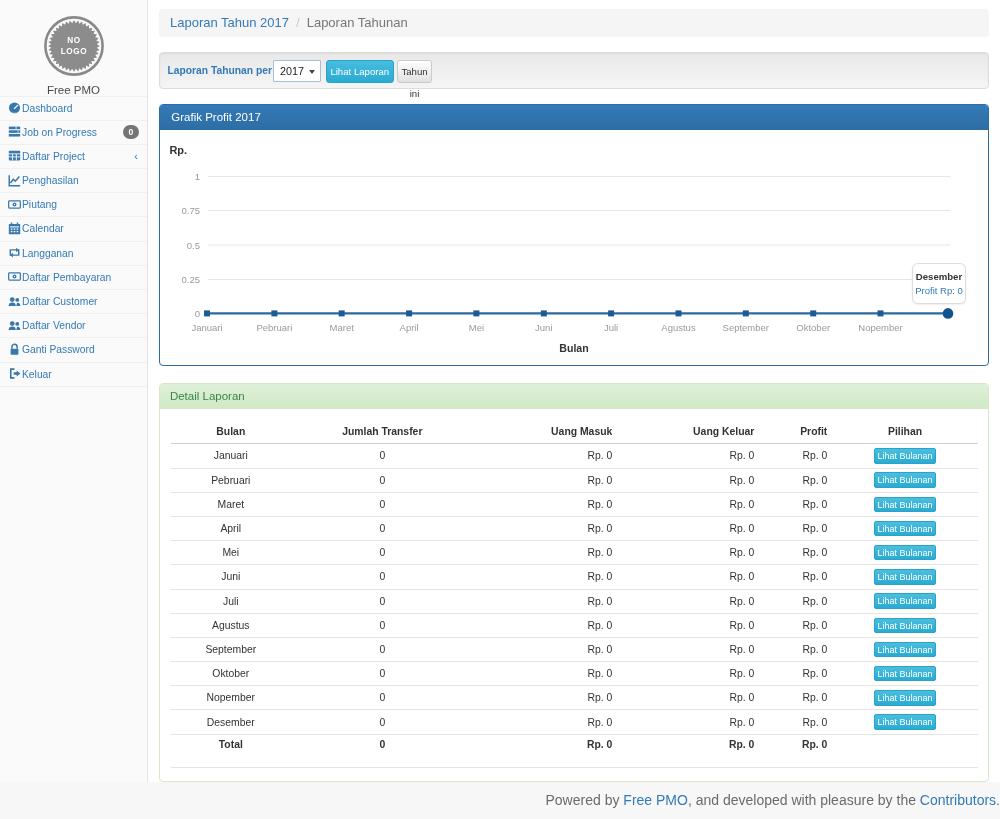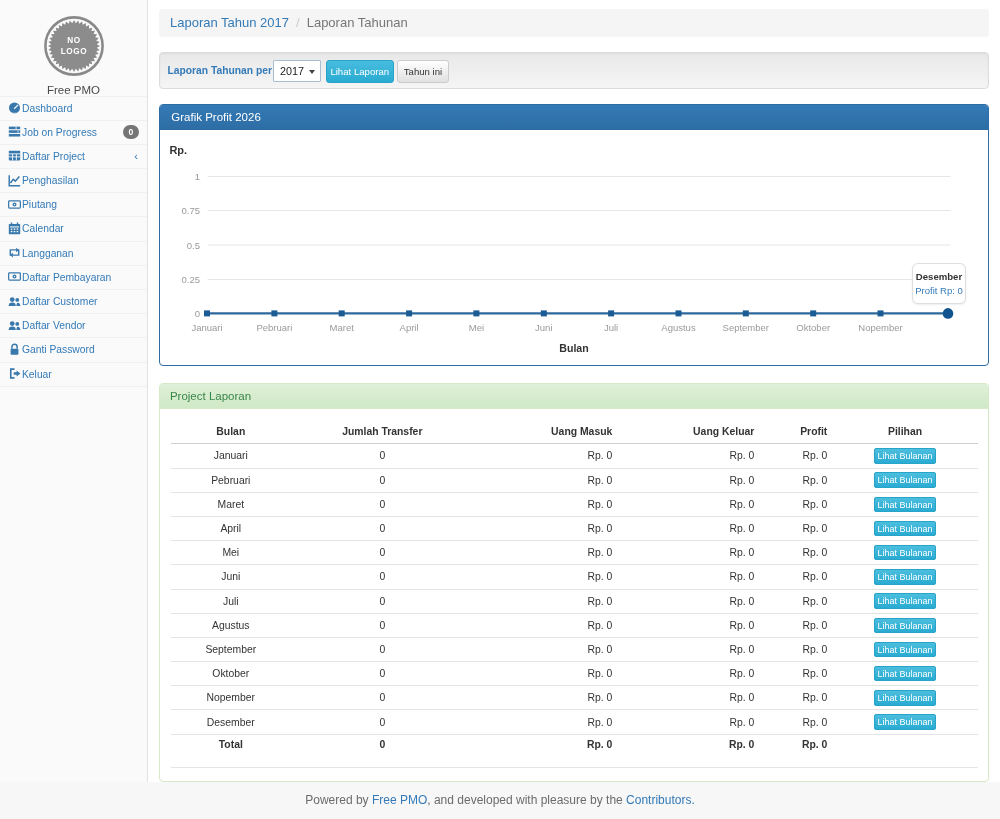--- a/index.html
+++ b/index.html
@@ -21,21 +21,21 @@
 .crumb { position:absolute; left:9.5px; top:9px; width:830px; height:28.4px; background:#f5f5f5; border-radius:4px; font-size:13px; line-height:28.4px; padding-left:11.5px; color:#777; }
 .crumb a { color:#337ab7; }
 .crumb .sep { color:#ccc; padding:0 7px; }
 
 .well { position:absolute; left:9.5px; top:52px; width:830px; height:37px; background:linear-gradient(to bottom,#e8e8e8 0,#f5f5f5 100%); border:1px solid #dcdcdc; border-radius:4px; box-shadow:inset 0 1px 2px rgba(0,0,0,.05); }
 .well b { position:absolute; left:8px; top:0; line-height:36px; font-size:10.3px; color:#337ab7; }
 .sel { position:absolute; left:113.5px; top:7px; width:48px; height:22px; background:#fff; border:1px solid #a7bed3; border-radius:1px; font-size:10.8px; color:#222; line-height:20px; padding-left:6px; }
 .sel .car { position:absolute; right:5px; top:9px; width:0; height:0; border-left:3.5px solid transparent; border-right:3.5px solid transparent; border-top:4px solid #444; }
 .btn { position:absolute; top:7px; height:22.6px; border-radius:3px; font-size:9.6px; text-align:center; line-height:21.6px; }
 .btn-info { left:166px; width:68.5px; background:linear-gradient(to bottom,#47bcdf 0,#2aabd2 100%); border:1px solid #28a4c9; color:#fff; }
-.btn-def { left:237.5px; width:52px; background:linear-gradient(to bottom,#fff 0,#e0e0e0 100%); border:1px solid #ccc; color:#333; }
+.btn-def { left:237.5px; width:35px; background:linear-gradient(to bottom,#fff 0,#e0e0e0 100%); border:1px solid #ccc; color:#333; }
 
 
 .panel { position:absolute; left:9.5px; width:830px; border-radius:4px; background:#fff; }
 .p-chart { top:103.5px; height:262.3px; border:1px solid #2e6da4; }
 .ph-blue { height:25.3px; background:linear-gradient(to bottom,#337ab7 0,#2e6da4 100%); border-radius:3px 3px 0 0; color:#fff; font-size:11.5px; line-height:24.6px; padding-left:11.8px; }
 .p-table { top:383.3px; height:398.5px; border:1px solid #d6e9c6; }
 .ph-green { height:24.8px; background:linear-gradient(to bottom,#dff0d8 0,#d0e9c6 100%); border-radius:3px 3px 0 0; color:#3a854a; font-size:11.5px; line-height:24.6px; padding-left:10.4px; border-bottom:1px solid #d6e9c6; }
 
 .chart-body { position:relative; width:828px; height:236px; }
 .tip { position:absolute; left:752.5px; top:132.8px; width:54px; height:41px; background:#fff; border:1px solid #dedede; border-radius:6px; box-shadow:0 1px 2px rgba(0,0,0,.08); text-align:center; }
@@ -45,21 +45,21 @@
 
 table { border-collapse:collapse; table-layout:fixed; margin:11.5px 0 0 11.8px; width:806.5px; font-size:10.4px; color:#333; }
 th,td { padding:0 5px; vertical-align:middle; }
 thead th { height:23.3px; border-bottom:1px solid #cfcfcf; font-weight:bold; }
 tbody td { height:24.2px; border-bottom:1px solid #e4e4e4; }
 tfoot th { height:33px; border-bottom:1px solid #e4e4e4; font-weight:bold; vertical-align:top; padding-top:4px; }
 .c { text-align:center; } .r { text-align:right; }
 .btn-sm { display:inline-block; width:62.5px; height:15.4px; background:linear-gradient(to bottom,#4cbede 0,#2aabd2 100%); border:1px solid #28a4c9; border-radius:2px; color:#fff; font-size:9px; line-height:14px; }
 
 
-.footer { position:absolute; left:0; top:782px; width:1000px; height:37px; background:#f7f7f7; text-align:center; font-size:12px; color:#6b6b6b; line-height:37px; }
+.footer { position:absolute; left:0; top:782px; width:1000px; height:37px; background:#f7f7f7; text-align:right; font-size:14px; color:#6b6b6b; line-height:37px; }
 .footer a { color:#337ab7; }
 </style>
 </head>
 <body>
 
 <div class="sidebar">
   <div class="logo-wrap">
     <svg width="64" height="64" viewBox="0 0 64 64">
       <circle cx="32" cy="32" r="28.6" fill="none" stroke="#898989" stroke-width="2.6"></circle>
       <polygon fill="#8c8c8c" points="32.0,6.1 33.8,9.2 36.1,6.4 37.3,9.7 40.0,7.4 40.8,10.8 43.8,8.9 44.0,12.5 47.2,11.0 46.9,14.6 50.3,13.7 49.4,17.1 53.0,16.8 51.5,20.0 55.1,20.2 53.2,23.2 56.6,24.0 54.3,26.7 57.6,27.9 54.8,30.2 57.9,32.0 54.8,33.8 57.6,36.1 54.3,37.3 56.6,40.0 53.2,40.8 55.1,43.8 51.5,44.0 53.0,47.2 49.4,46.9 50.3,50.3 46.9,49.4 47.2,53.0 44.0,51.5 43.8,55.1 40.8,53.2 40.0,56.6 37.3,54.3 36.1,57.6 33.8,54.8 32.0,57.9 30.2,54.8 27.9,57.6 26.7,54.3 24.0,56.6 23.2,53.2 20.2,55.1 20.0,51.5 16.8,53.0 17.1,49.4 13.7,50.3 14.6,46.9 11.0,47.2 12.5,44.0 8.9,43.8 10.8,40.8 7.4,40.0 9.7,37.3 6.4,36.1 9.2,33.8 6.1,32.0 9.2,30.2 6.4,27.9 9.7,26.7 7.4,24.0 10.8,23.2 8.9,20.2 12.5,20.0 11.0,16.8 14.6,17.1 13.7,13.7 17.1,14.6 16.8,11.0 20.0,12.5 20.2,8.9 23.2,10.8 24.0,7.4 26.7,9.7 27.9,6.4 30.2,9.2"></polygon>
@@ -153,21 +153,21 @@
   <div class="crumb"><a>Laporan Tahun 2017</a><span class="sep">/</span><span>Laporan Tahunan</span></div>
 
   <div class="well">
     <b>Laporan Tahunan per</b>
     <span class="sel">2017<span class="car"></span></span>
     <span class="btn btn-info">Lihat Laporan</span>
     <span class="btn btn-def">Tahun ini</span>
   </div>
 
   <div class="panel p-chart">
-    <div class="ph-blue">Grafik Profit 2026</div>
+    <div class="ph-blue">Grafik Profit 2017</div>
     <div class="chart-body">
       <svg width="828" height="236" viewBox="0 0 828 236">
         <text x="9.4" y="24" font-size="11" font-weight="bold" fill="#333">Rp.</text>
         <g stroke="#e6e6e6" stroke-width="1">
           <line x1="47.5" y1="46.5" x2="790.5" y2="46.5"></line>
           <line x1="47.5" y1="80.5" x2="790.5" y2="80.5"></line>
           <line x1="47.5" y1="115" x2="790.5" y2="115"></line>
           <line x1="47.5" y1="149.5" x2="790.5" y2="149.5"></line>
         </g>
         <g font-size="9.5" fill="#9a9a9a" text-anchor="end">
@@ -208,21 +208,21 @@
         <text x="414" y="221.6" font-size="10.6" font-weight="bold" fill="#333" text-anchor="middle">Bulan</text>
       </svg>
       <div class="tip">
           <div class="t1">Desember</div>
           <div class="t2">Profit Rp: 0</div>
         </div>
     </div>
   </div>
 
   <div class="panel p-table">
-    <div class="ph-green">Project Laporan</div>
+    <div class="ph-green">Detail Laporan</div>
     <table>
       <colgroup>
         <col style="width:119px">
           <col style="width:184px">
           <col style="width:143px">
           <col style="width:142px">
           <col style="width:73px">
           <col style="width:145.5px">
       </colgroup>
       <thead>

